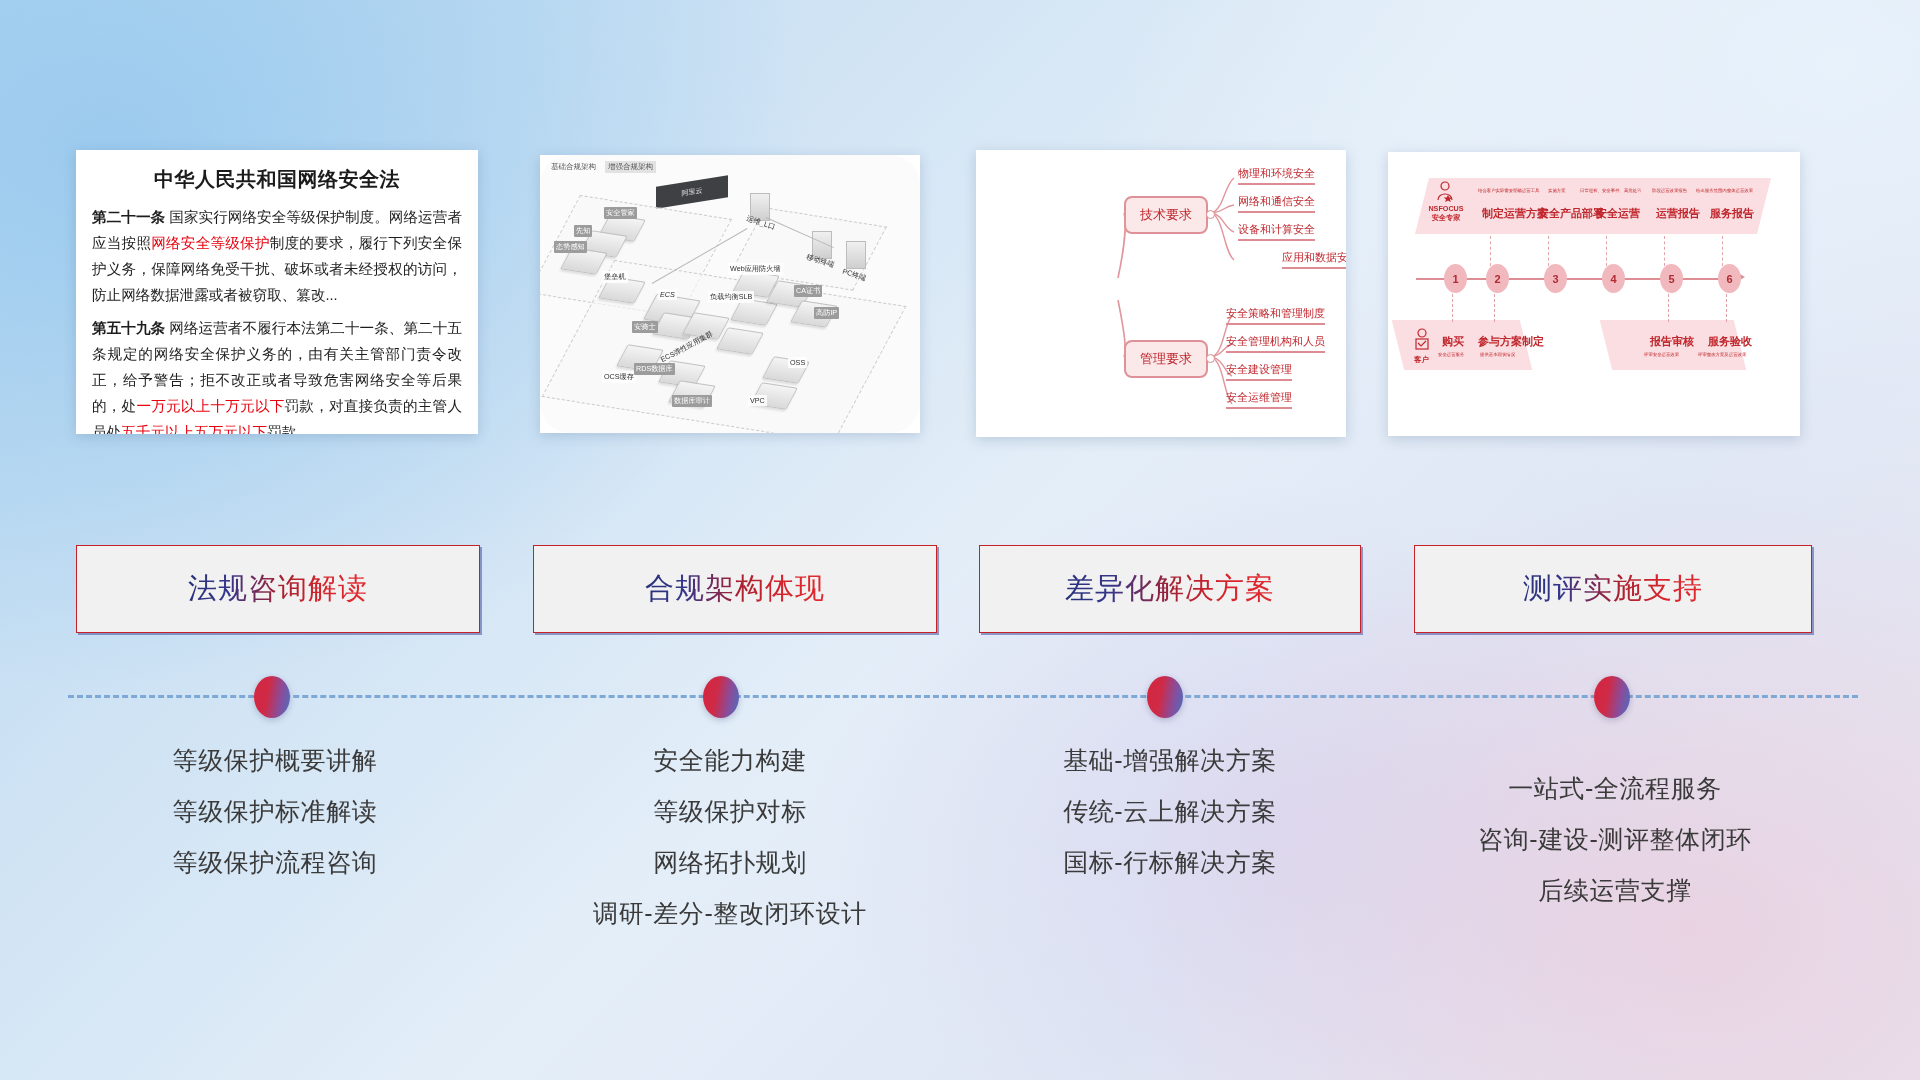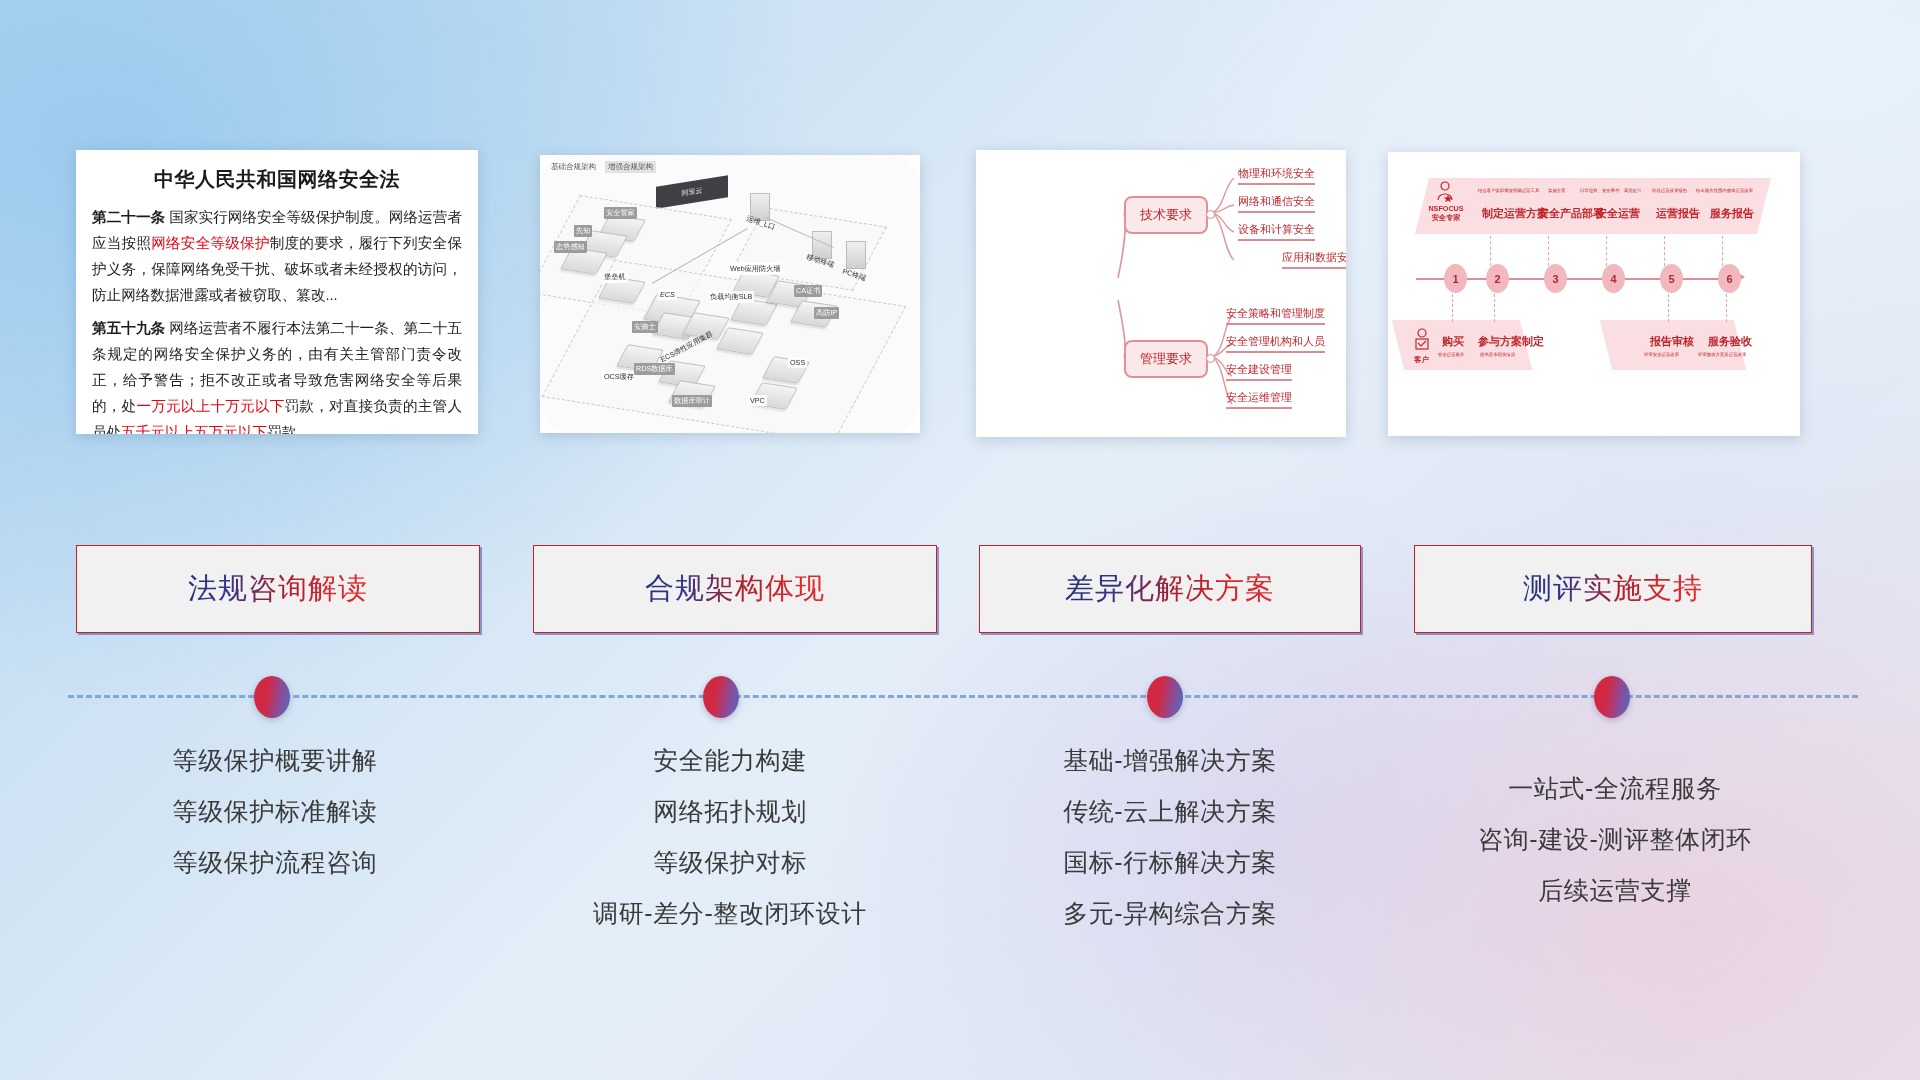--- a/index.html
+++ b/index.html
@@ -433,30 +433,29 @@
   <div class="lists">
 
     <div class="list-col lc-1">
       <div class="item">等级保护概要讲解</div>
       <div class="item">等级保护标准解读</div>
       <div class="item">等级保护流程咨询</div>
     </div>
 
     <div class="list-col lc-2">
       <div class="item">安全能力构建</div>
+      <div class="item">等级保护对标</div>
       <div class="item">网络拓扑规划</div>
-      <div class="item">等级保护对标</div>
       <div class="item">调研-差分-整改闭环设计</div>
     </div>
 
     <div class="list-col lc-3">
       <div class="item">基础-增强解决方案</div>
       <div class="item">传统-云上解决方案</div>
       <div class="item">国标-行标解决方案</div>
-      <div class="item">多元-异构综合方案</div>
     </div>
 
     <div class="list-col lc-4">
       <div class="item">一站式-全流程服务</div>
       <div class="item">咨询-建设-测评整体闭环</div>
       <div class="item">后续运营支撑</div>
     </div>
 
   </div>
 

